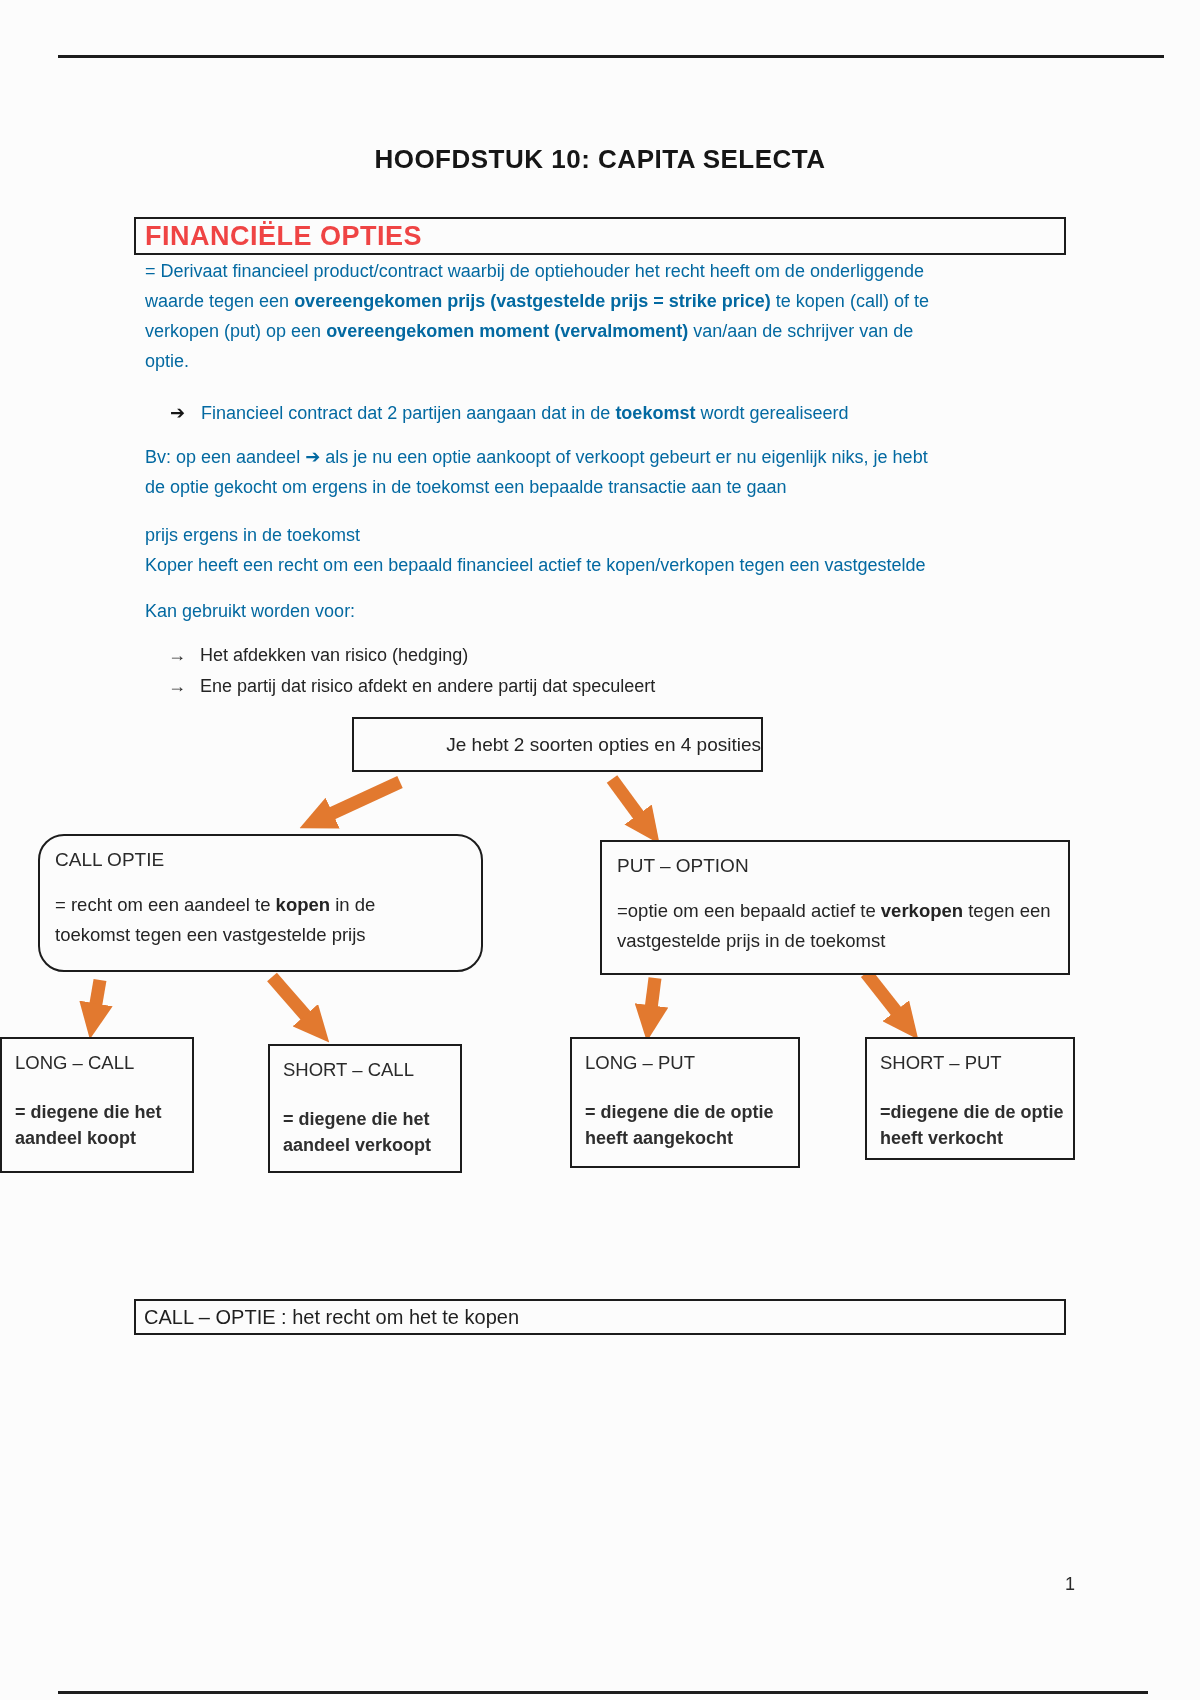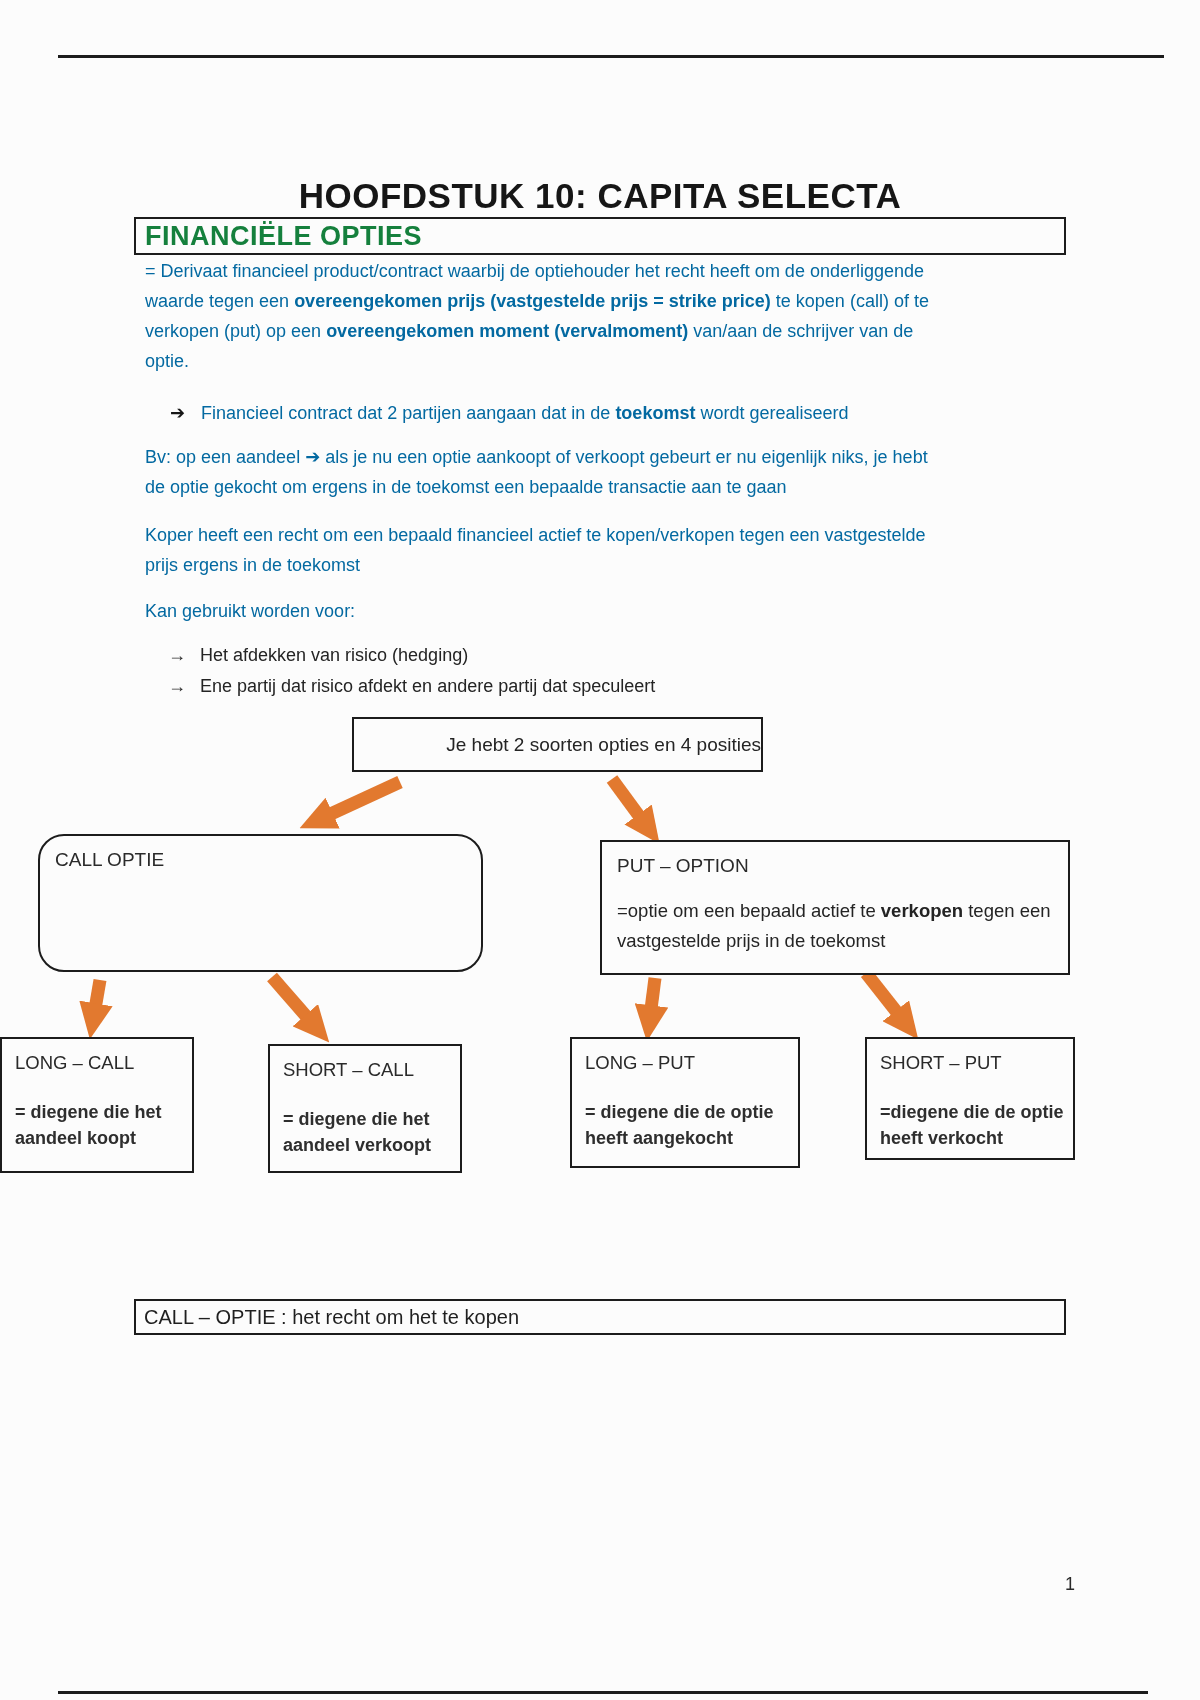--- a/index.html
+++ b/index.html
@@ -5,30 +5,30 @@
   * { margin:0; padding:0; box-sizing:border-box; }
   html,body { background:#e9e9e9; }
   body { font-family:"Liberation Sans","DejaVu Sans",sans-serif; color:#222; }
   .page {
     position:relative; width:1200px; height:1700px; margin:0 auto;
     background:#fcfcfc; overflow:hidden;
     --arrow:#e2792f; --ink:#1c1c1c;
   }
   .rule { position:absolute; height:3px; background:var(--ink); }
   .doc-title {
-    position:absolute; top:176px; left:0; width:1200px;
-    text-align:center; font-size:35px; font-weight:700; letter-spacing:.5px;
+    position:absolute; top:144px; left:0; width:1200px;
+    text-align:center; font-size:26px; font-weight:700; letter-spacing:.5px;
     color:#161616;
   }
   .heading-box {
     position:absolute; left:134px; top:217px; width:932px; height:38px;
     border:2px solid var(--ink); background:transparent;
     display:flex; align-items:center; padding-left:9px;
   }
-  .heading-box .htxt { font-size:27px; font-weight:700; letter-spacing:.5px; color:#15803d; }
+  .heading-box .htxt { font-size:27px; font-weight:700; letter-spacing:.5px; color:#ef4444; }
   .textblock { position:absolute; font-size:18px; color:#0369a1; }
   .textblock .tline { line-height:30px; white-space:nowrap; }
   .bd { font-weight:700; }
   .note-row { position:absolute; left:170px; top:398px; display:flex; }
   .note-bullet { font-size:18px; line-height:30px; margin-right:16px; color:#161616; }
   .usage-item { display:flex; }
   .usage-item .ubullet { width:32px; line-height:31px; font-size:18px; color:#2a2a2a; }
   .usage-item .utxt { line-height:31px; font-size:18px; white-space:nowrap; color:#242424; }
 
   .dbox {
@@ -84,22 +84,22 @@
         <div class="tline"><span>Financieel contract dat 2 partijen aangaan dat in de </span><span class="bd">toekomst</span><span> wordt gerealiseerd</span></div>
       </div>
   </div>
 
   <div class="textblock" style="left:145px; top:442px;">
       <div class="tline"><span>Bv: op een aandeel </span><span class="bd">➔</span><span> als je nu een optie aankoopt of verkoopt gebeurt er nu eigenlijk niks, je hebt</span></div>
       <div class="tline"><span>de optie gekocht om ergens in de toekomst een bepaalde transactie aan te gaan</span></div>
     </div>
 
   <div class="textblock" style="left:145px; top:520px;">
+      <div class="tline"><span>prijs ergens in de toekomst</span></div>
       <div class="tline"><span>Koper heeft een recht om een bepaald financieel actief te kopen/verkopen tegen een vastgestelde</span></div>
-      <div class="tline"><span>prijs ergens in de toekomst</span></div>
     </div>
 
   <div class="textblock" style="left:145px; top:596px;">
     <div class="tline">Kan gebruikt worden voor:</div>
   </div>
 
   <div style="position:absolute; left:168px; top:640px;">
     <div class="usage-item">
       <span class="ubullet">→</span>
       <span class="utxt">Het afdekken van risico (hedging)</span>
@@ -123,20 +123,24 @@
     <line class="arrow-line" x1="655" y1="288" x2="650" y2="327" marker-end="url(#ah)"></line>
     <line class="arrow-line" x1="866" y1="283" x2="903" y2="330" marker-end="url(#ah)"></line>
   </svg>
 
   <div class="dbox root-box" style="left:352px; top:717px; width:411px; height:55px;">
     <span>Je hebt 2 soorten opties en 4 posities</span>
   </div>
 
   <div class="dbox node" style="left:38px; top:834px; width:445px; height:138px;border-radius:26px;">
     <div class="box-title">CALL OPTIE</div>
+    <div class="box-desc">
+        <div class="tline"><span>= recht om een aandeel te </span><span class="bd">kopen</span><span> in de</span></div>
+        <div class="tline"><span>toekomst tegen een vastgestelde prijs</span></div>
+      </div>
   </div>
 
   <div class="dbox node" style="left:600px; top:840px; width:470px; height:135px;">
     <div class="box-title">PUT – OPTION</div>
     <div class="box-desc">
         <div class="tline"><span>=optie om een bepaald actief te </span><span class="bd">verkopen</span><span> tegen een</span></div>
         <div class="tline"><span>vastgestelde prijs in de toekomst</span></div>
       </div>
   </div>
 

